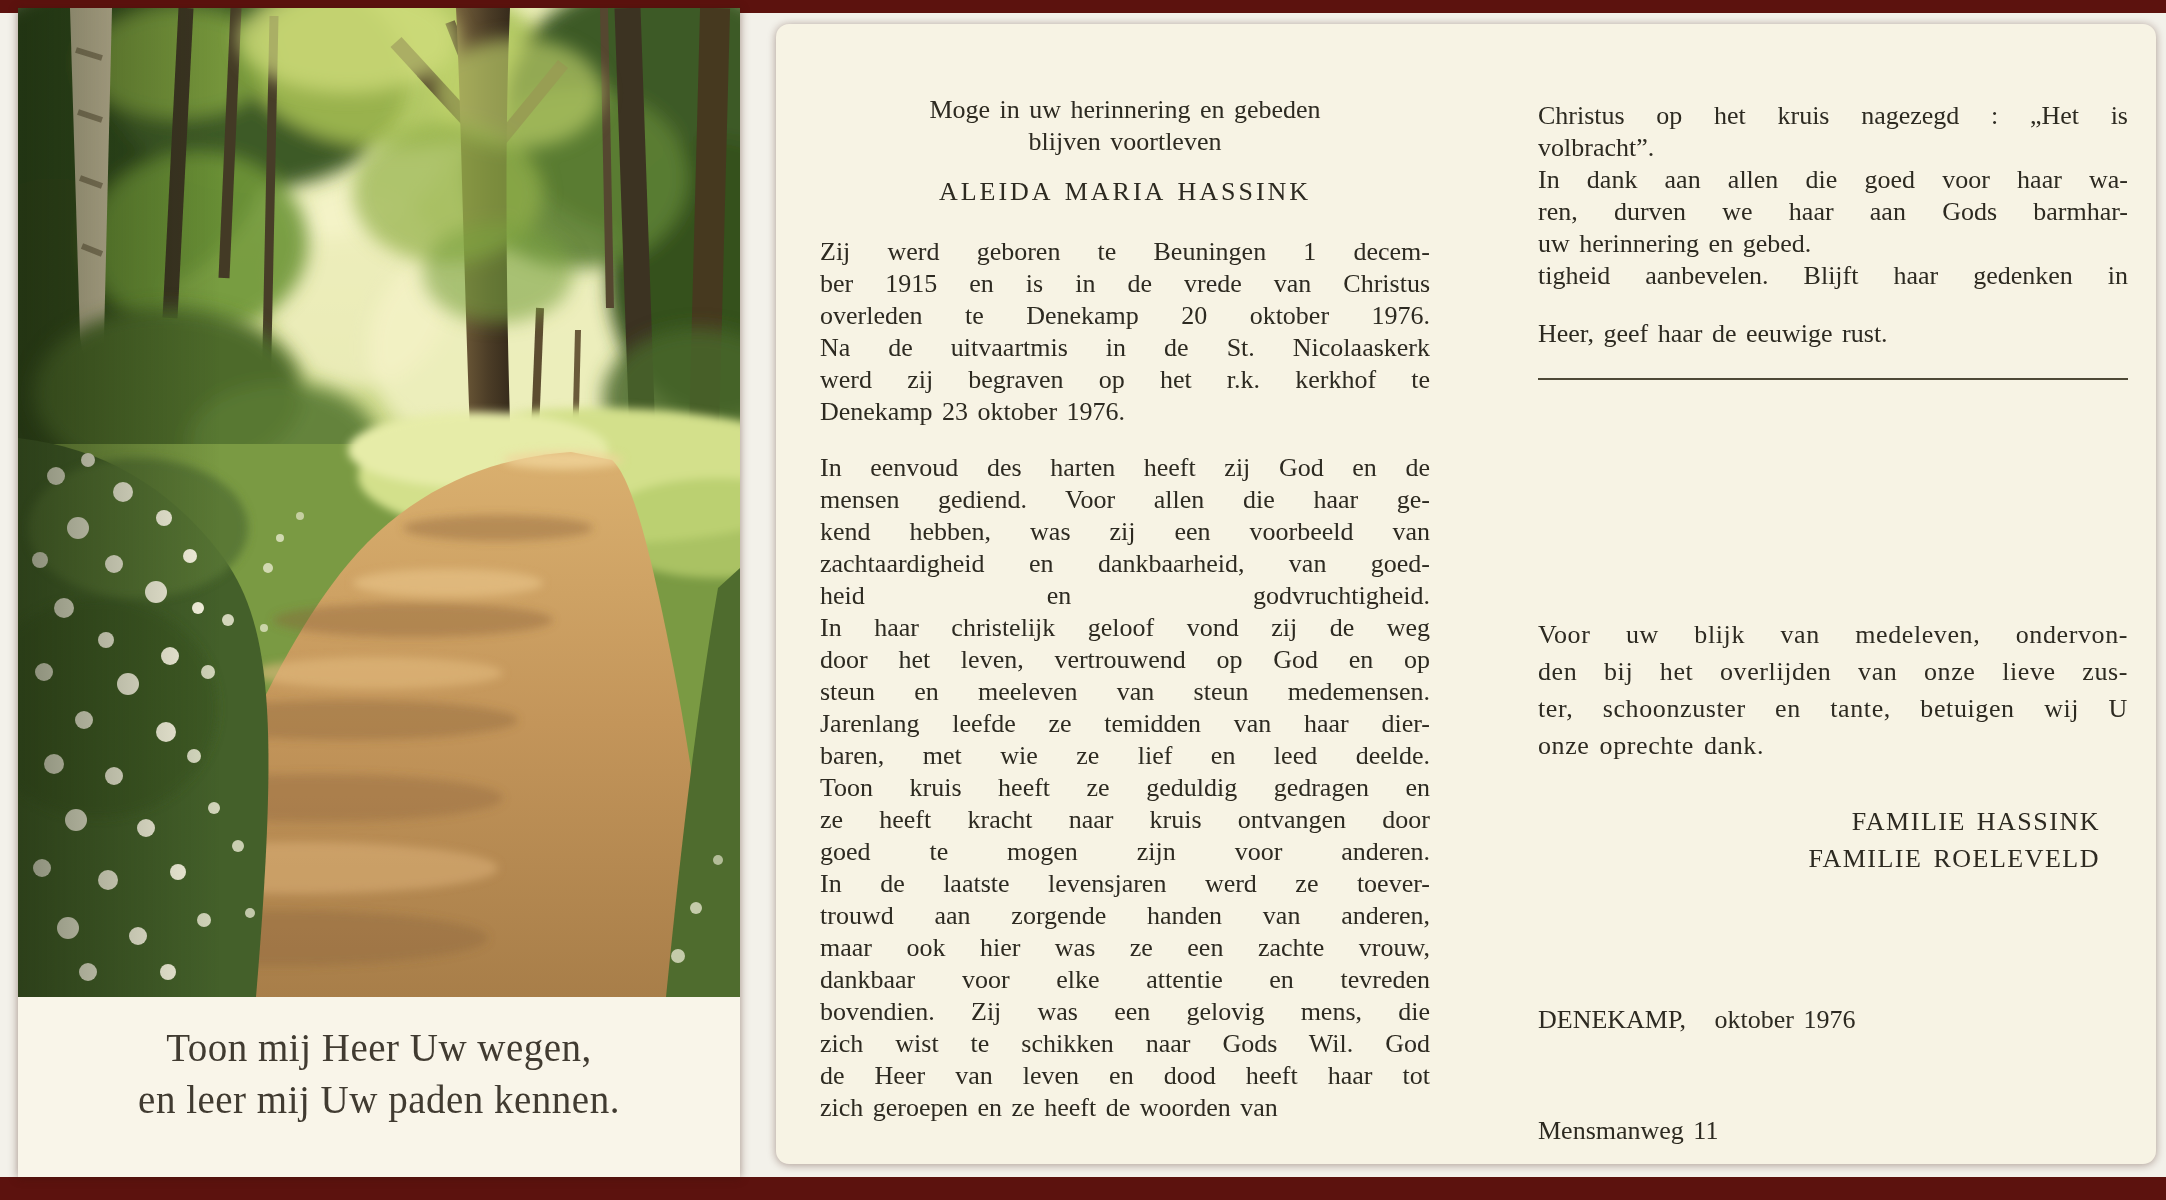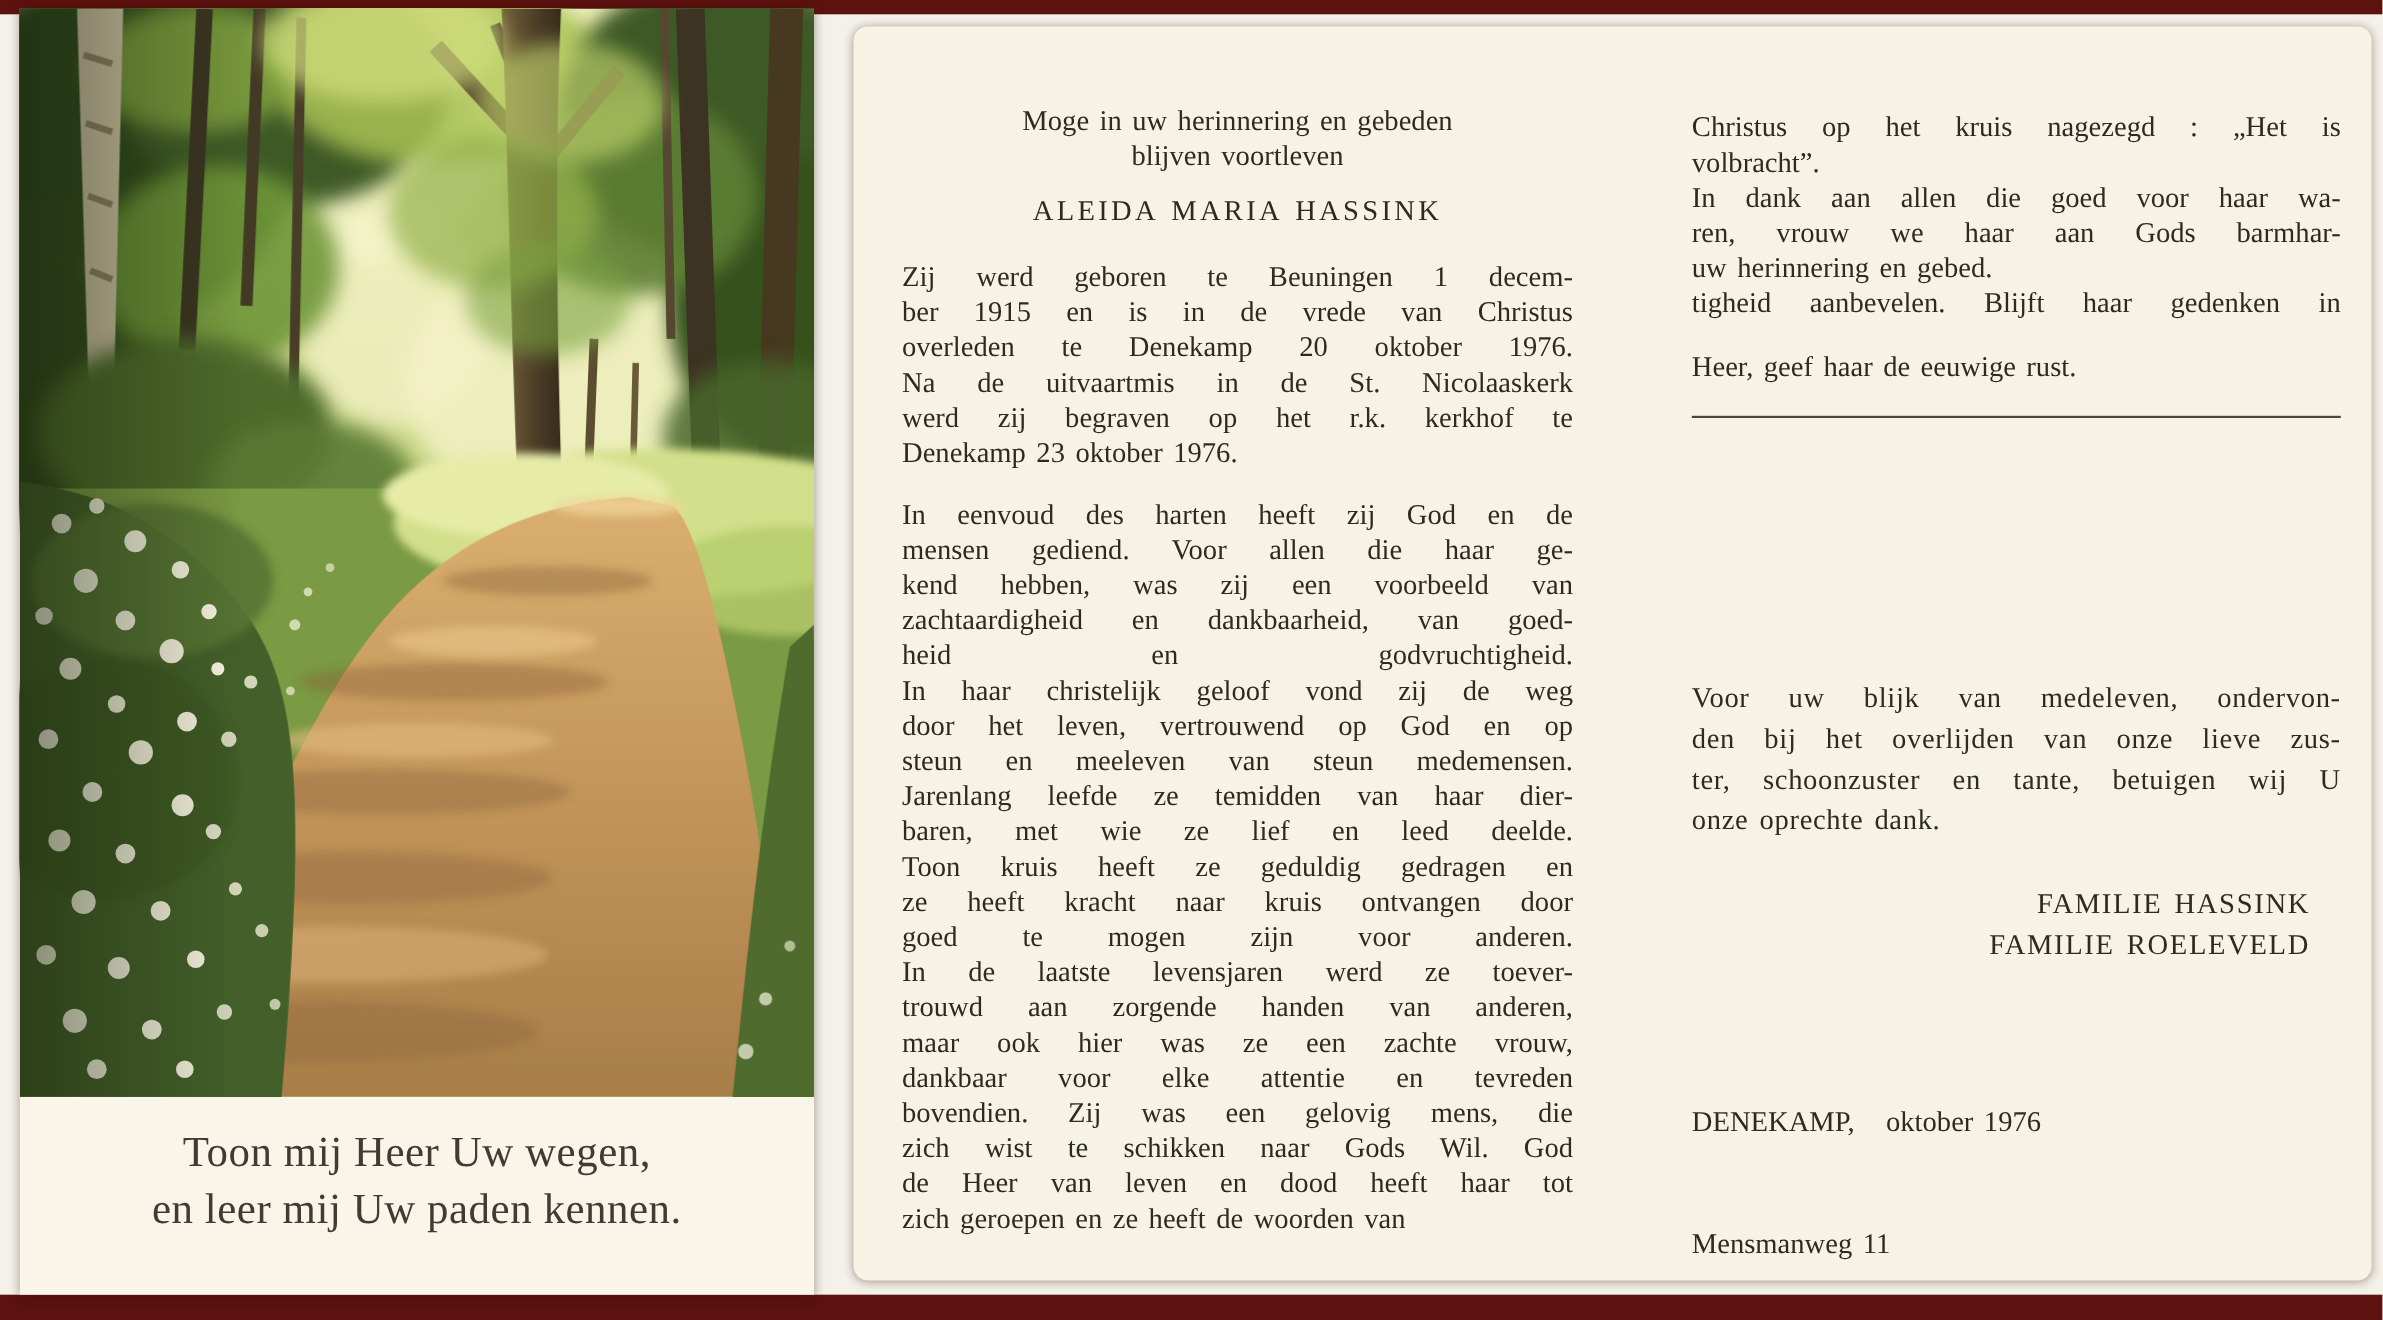--- a/index.html
+++ b/index.html
@@ -270,21 +270,21 @@
         <div class="tline">de Heer van leven en dood heeft haar tot</div>
         <div class="tline tline-last">zich geroepen en ze heeft de woorden van</div>
       </div>
   </div>
 
   <div class="col col-right">
     <div class="para-continuation">
         <div class="tline">Christus op het kruis nagezegd : „Het is</div>
         <div class="tline">volbracht”.</div>
         <div class="tline">In dank aan allen die goed voor haar wa-</div>
-        <div class="tline">ren, vrouw we haar aan Gods barmhar-</div>
+        <div class="tline">ren, durven we haar aan Gods barmhar-</div>
         <div class="tline tline-last">uw herinnering en gebed.</div>
         <div class="tline">tigheid aanbevelen. Blijft haar gedenken in</div>
       </div>
     <div class="prayer-line">Heer, geef haar de eeuwige rust.</div>
     <hr class="rule">
     <div class="para-thanks">
         <div class="tline">Voor uw blijk van medeleven, ondervon-</div>
         <div class="tline">den bij het overlijden van onze lieve zus-</div>
         <div class="tline">ter, schoonzuster en tante, betuigen wij U</div>
         <div class="tline tline-last">onze oprechte dank.</div>

